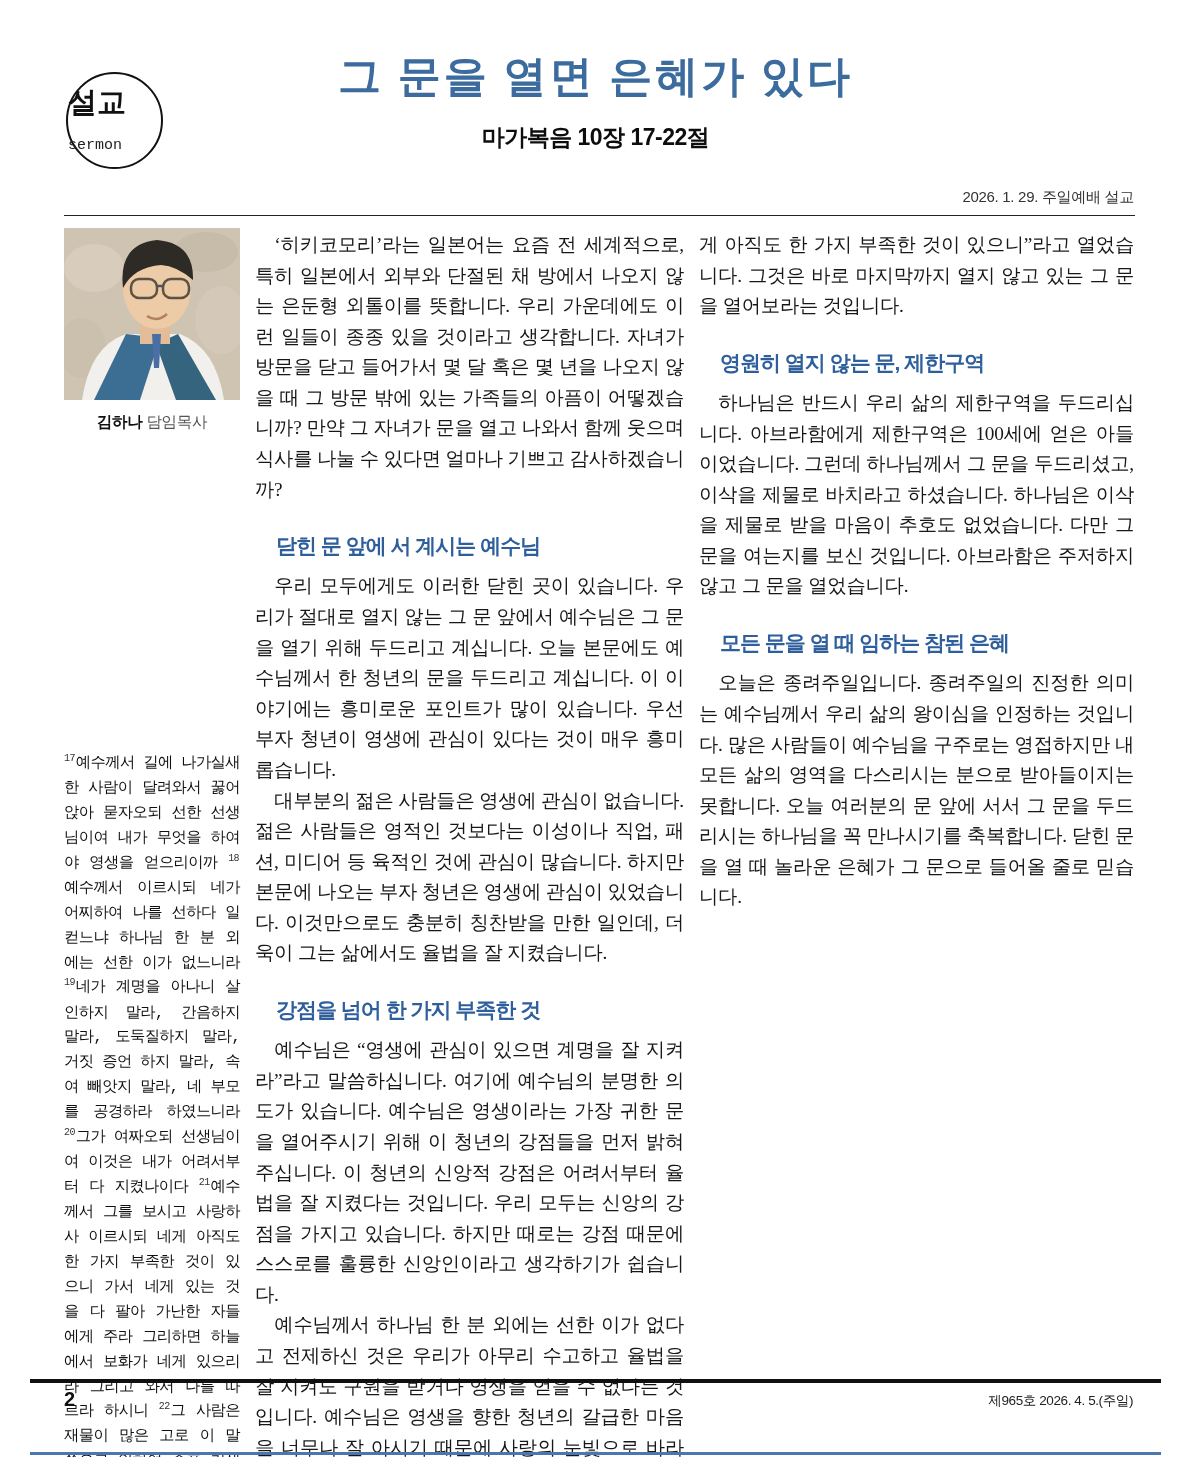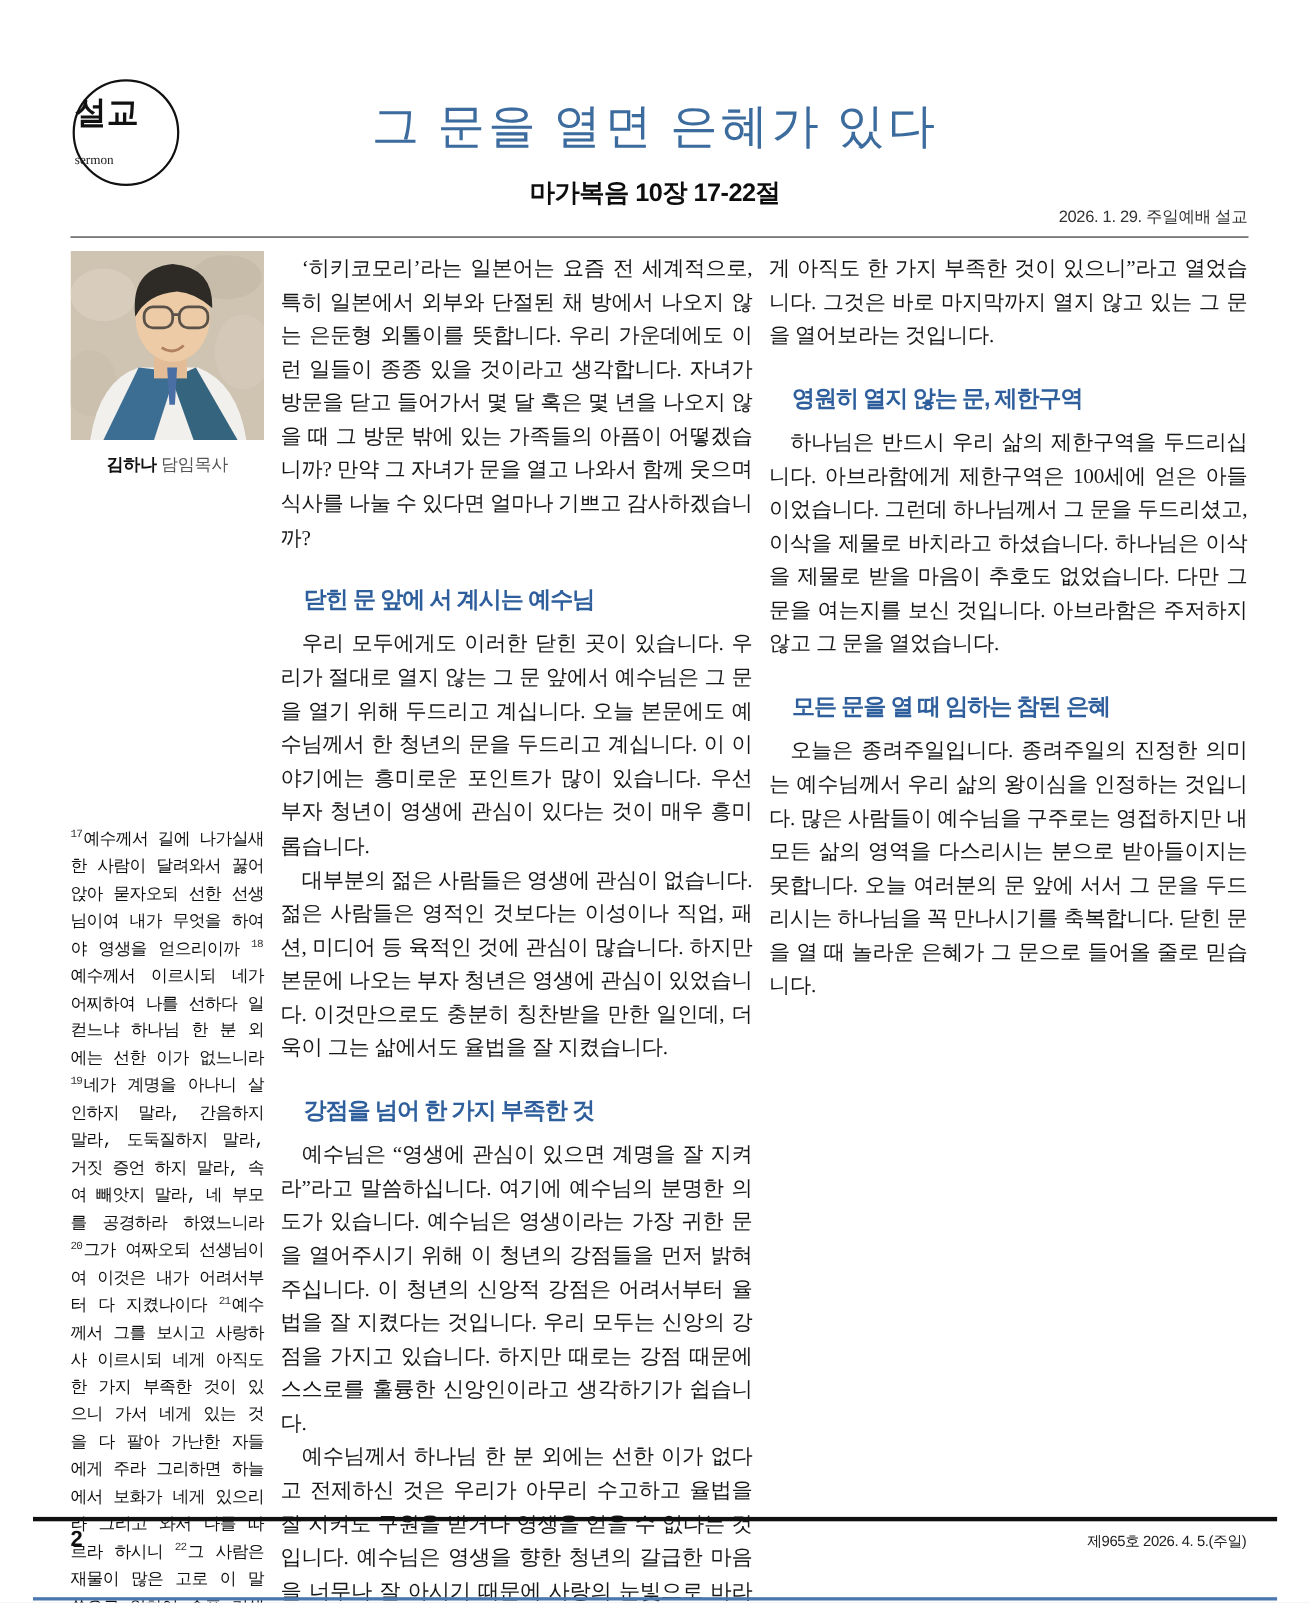--- a/index.html
+++ b/index.html
@@ -22,24 +22,24 @@
   
   .header{position:relative;height:216px;}
   .badge{
     position:absolute;left:66px;top:72px;
     width:97px;height:97px;border-radius:50%;
     border:2.5px solid #111;
     display:flex;flex-direction:column;justify-content:center;
     background:#fff;
   }
   .badge .b-title{font-family:"Liberation Sans","DejaVu Sans",sans-serif;font-weight:bold;font-size:29px;line-height:1.05;color:#111;}
-  .badge .b-sub{font-family:Liberation Serif, serif;font-size:12px;color:#222;margin-top:19px;}
+  .badge .b-sub{font-family:Liberation Mono, monospace;font-size:15px;color:#222;margin-top:19px;}
   .main-title{
-    padding-top:86px;text-align:center;
-    font-size:43px;font-weight:400;letter-spacing:3px;
+    padding-top:48px;text-align:center;
+    font-size:43px;font-weight:700;letter-spacing:3px;
     color:var(--title-blue);
   }
   .sub-title{
     margin-top:16px;text-align:center;
     font-family:"Liberation Sans","DejaVu Sans",sans-serif;
     font-weight:bold;font-size:23px;color:#0d0d0d;letter-spacing:-0.5px;
   }
   .date-line{
     position:absolute;right:57px;top:188px;
     font-family:"Liberation Sans","DejaVu Sans",sans-serif;

